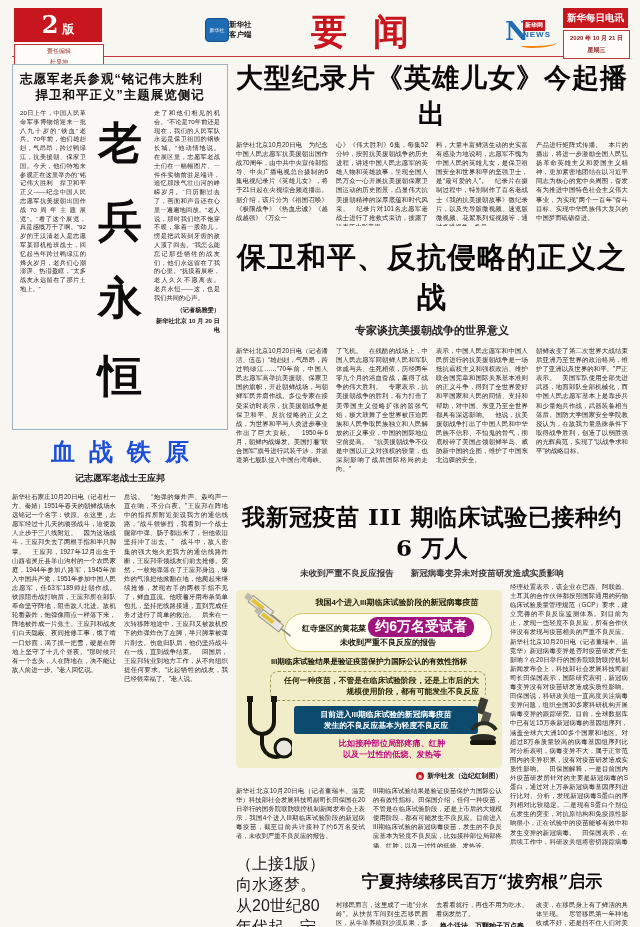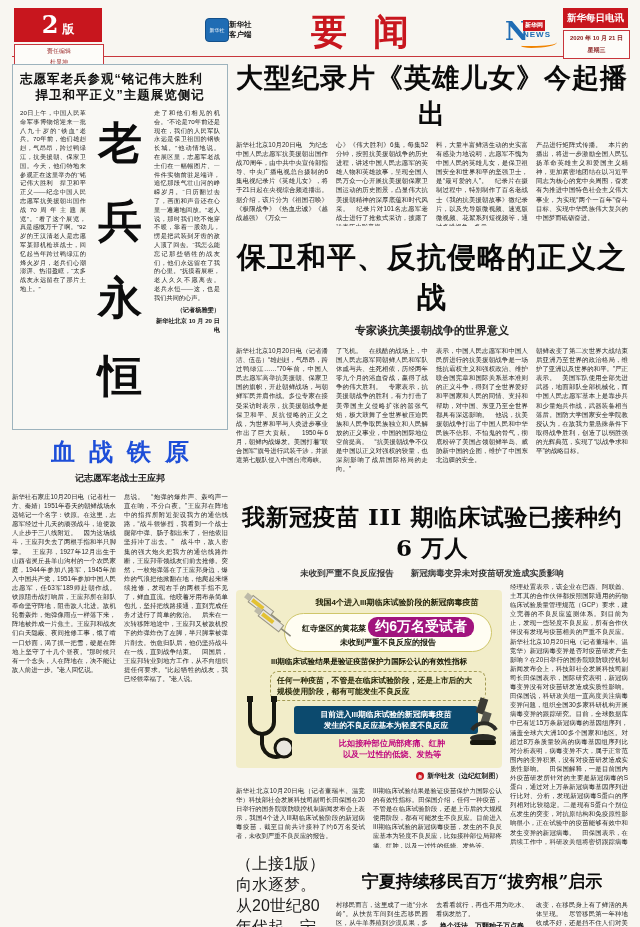--- a/index.html
+++ b/index.html
@@ -65,21 +65,21 @@
   
   .vx{position:relative;margin-top:6px;height:262px;}
   .vx-left{position:absolute;left:0;top:4px;width:266px;}
   .infographic{position:relative;width:266px;height:178px;background:#f2edc9;border-radius:4px;overflow:hidden;}
   .ig-title{margin:7px 6px 0 62px;font-size:8px;font-weight:bold;color:#1f1f05;text-align:center;}
   .ig-oval{margin:5px 10px 0 48px;background:#fffdf2;border:1px solid #cfc66a;border-radius:20px;
     padding:3px 6px;text-align:center;font-size:8px;font-weight:bold;color:#151505;}
   .ig-pill{display:inline-block;background:#a1147e;color:#fff;border-radius:9px;padding:1px 7px;font-size:14px;font-weight:bold;}
   .ig-line{margin-top:5px;text-align:center;font-size:7.6px;font-weight:bold;color:#141402;}
   .ig-dash{margin:4px 16px 0 34px;border:1px dashed #a39b55;border-radius:8px;padding:3px 6px;
-    font-size:7.8px;font-weight:bold;color:#2a2a0a;text-align:left;}
+    font-size:7.8px;font-weight:bold;color:#2a2a0a;text-align:right;}
   .ig-purple{margin:5px 24px 0 58px;background:#0c4a6e;color:#fff;border-radius:3px;padding:3px 6px;
     font-size:7.8px;font-weight:bold;text-align:center;}
   .ig-note{margin:4px 20px 0 66px;text-align:center;font-size:8.2px;font-weight:bold;color:#c0067e;}
   .ig-credit{display:flex;justify-content:flex-end;align-items:center;gap:3px;margin-top:3px;
     font-size:6.8px;font-weight:bold;color:#222;}
   .ig-dot{width:8px;height:8px;border-radius:50%;background:#c8161e;color:#fff;font-size:4px;
     display:flex;align-items:center;justify-content:center;}
   .vx-cols{margin-top:5px;height:62px;}
   .vx-right{position:absolute;left:274px;top:-4px;width:118px;height:266px;font-size:6.4px;line-height:1.42;
     text-align:justify;color:#262626;overflow:hidden;}

